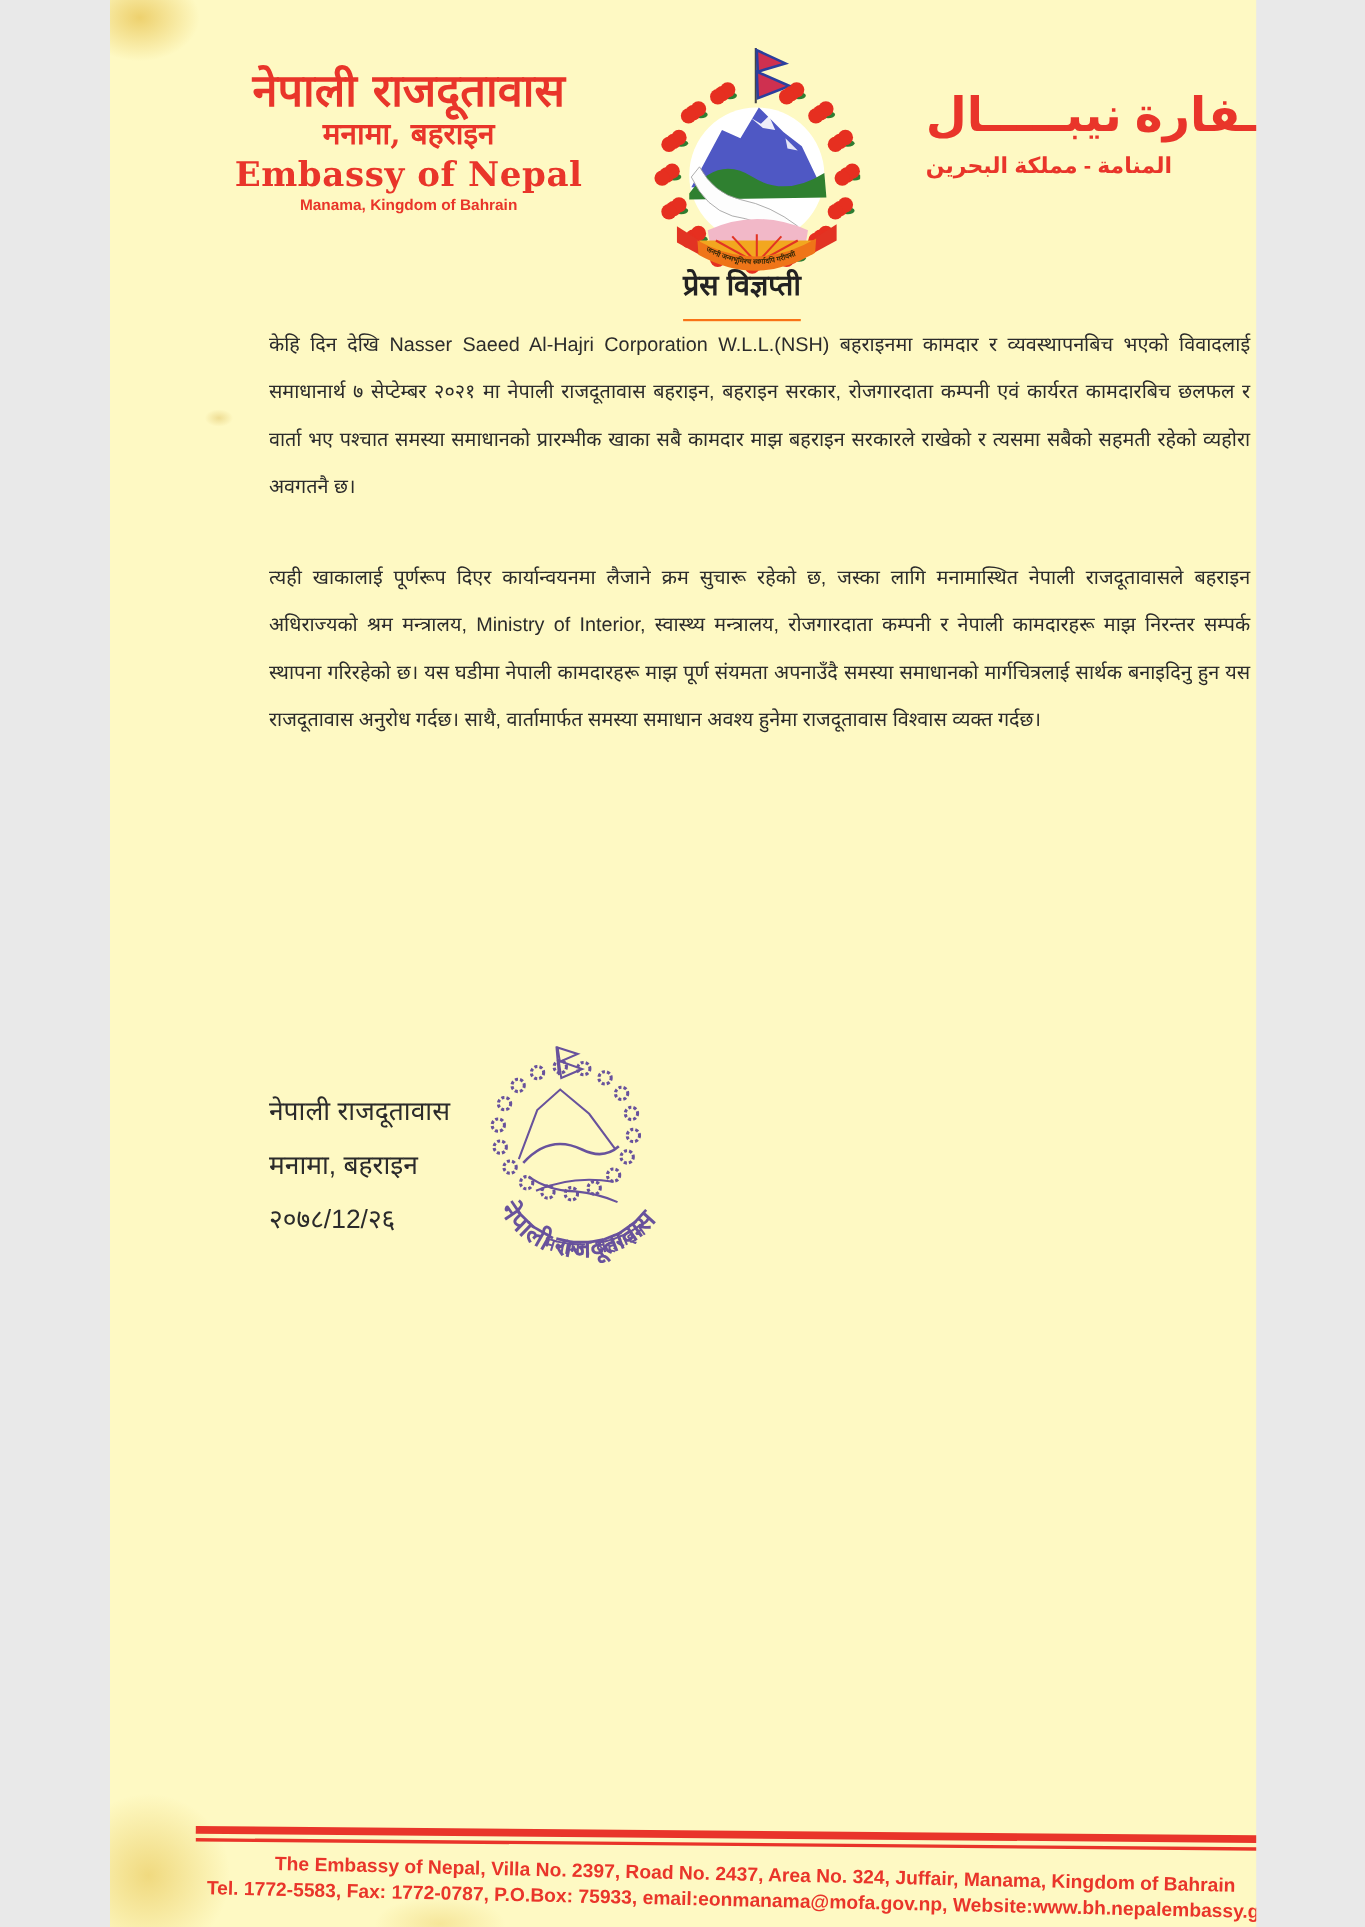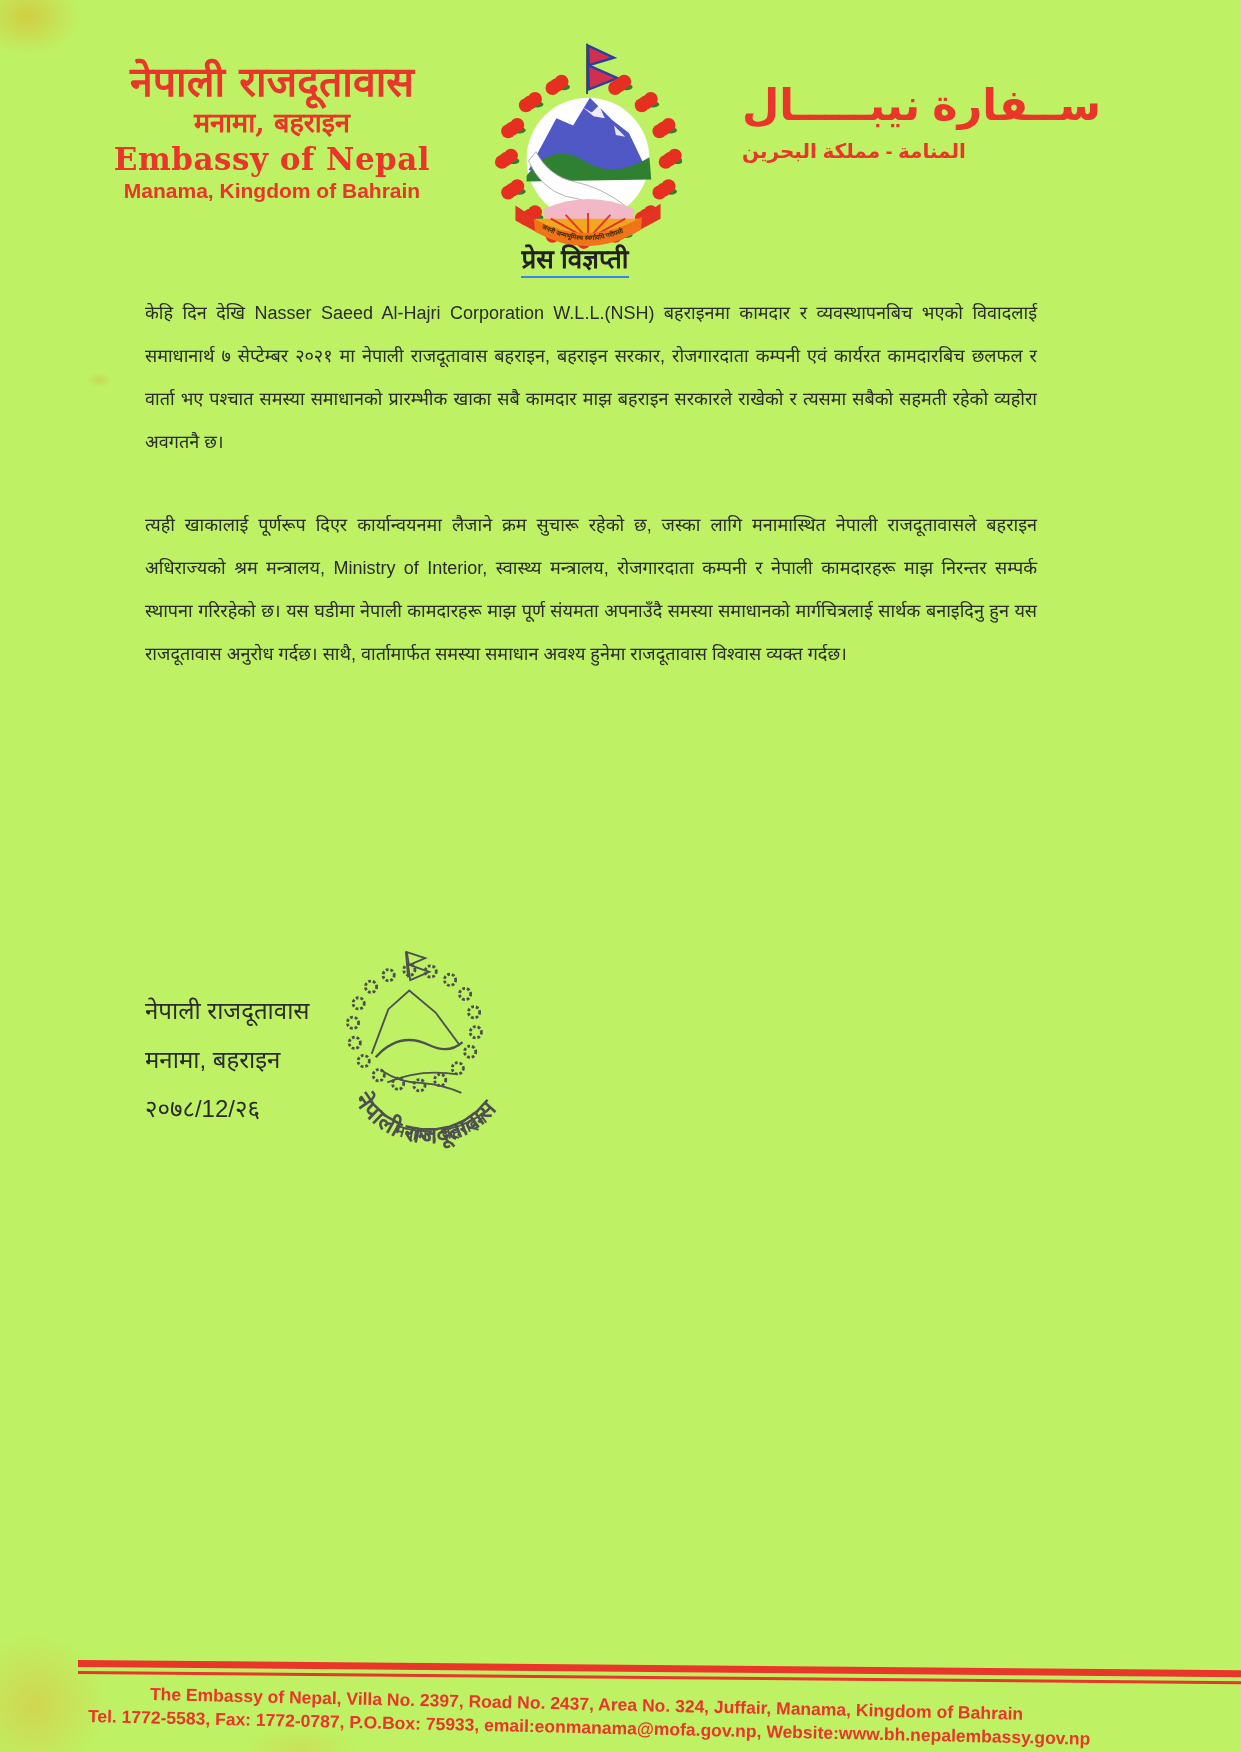--- a/index.html
+++ b/index.html
@@ -1,20 +1,20 @@
 <!DOCTYPE html>
 <html><head>
 <meta charset="utf-8">
 <style>
   html,body{margin:0;padding:0;background:#e9e9e9;}
   .page{
     position:relative;
-    width:1241px;height:1752px;
+    width:1042px;height:1752px;
     margin:0 auto;
-    background:#bef264;
+    background:#fef9c3;
     overflow:hidden;
     font-family:"Liberation Sans","DejaVu Sans",sans-serif;
     color:#2e2e2e;
   }
   
   .blob{position:absolute;border-radius:50%;pointer-events:none;}
   .blob.tl{left:-28px;top:-24px;width:110px;height:80px;
     background:radial-gradient(ellipse at center, rgba(224,176,40,.55), rgba(224,176,40,0) 70%);}
   .blob.l1{left:86px;top:372px;width:26px;height:16px;
     background:radial-gradient(ellipse at center, rgba(210,170,60,.35), rgba(210,170,60,0) 70%);}
@@ -23,34 +23,34 @@
   .blob.b2{left:240px;top:1724px;width:120px;height:50px;
     background:radial-gradient(ellipse at center, rgba(226,186,60,.3), rgba(226,186,60,0) 70%);}
   
   .hdr-left{
     position:absolute;left:112px;top:60px;width:320px;
     text-align:center;color:var(--red);line-height:1.12;
   }
   .hdr-left .np1{font-size:41px;font-weight:bold;font-family:"DejaVu Serif","Liberation Serif",serif;}
   .hdr-left .np2{font-size:27px;font-weight:bold;font-family:"DejaVu Serif","Liberation Serif",serif;margin-top:2px;}
   .hdr-left .en1{font-size:31px;font-weight:bold;font-family:"DejaVu Serif","Liberation Serif",serif;margin-top:4px;letter-spacing:.5px;}
-  .hdr-left .en2{font-size:21px;font-weight:bold;margin-top:2px;}
+  .hdr-left .en2{font-size:14px;font-weight:bold;margin-top:2px;}
   .hdr-right{
     position:absolute;left:742px;top:78px;width:370px;
     text-align:left;color:var(--red);direction:rtl;line-height:1.3;
   }
   .hdr-right .ar1{font-size:43px;font-weight:bold;}
   .hdr-right .ar2{font-size:20px;font-weight:bold;margin-top:4px;}
   .emblem{position:absolute;left:494px;top:40px;width:188px;height:214px;}
   
   .doc-title{
     position:absolute;left:145px;top:240px;width:860px;
     text-align:center;font-size:26px;font-weight:600;color:#222;
   }
-  .doc-title span{border-bottom:2px solid #3b82f6;padding-bottom:2px;}
+  .doc-title span{border-bottom:2px solid #f97316;padding-bottom:16px;}
   
   .content{
     position:absolute;left:145px;top:292px;width:892px;
     font-size:18px;line-height:43px;text-align:justify;color:#2b2b2b;
   }
   .content p{margin:0 0 40px 0;}
   
   .sig{
     position:absolute;left:145px;top:986px;width:320px;
     font-size:24px;line-height:49px;color:#2b2b2b;

